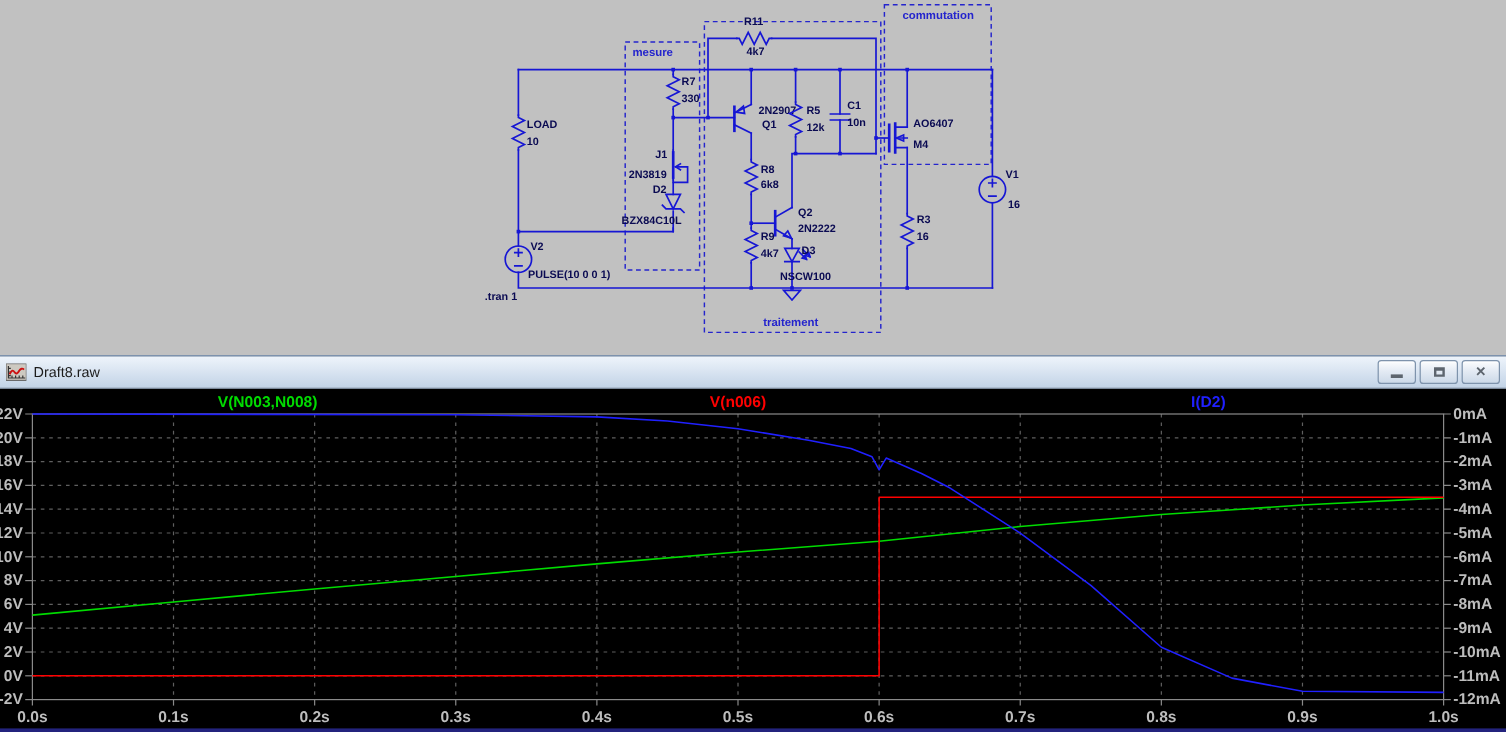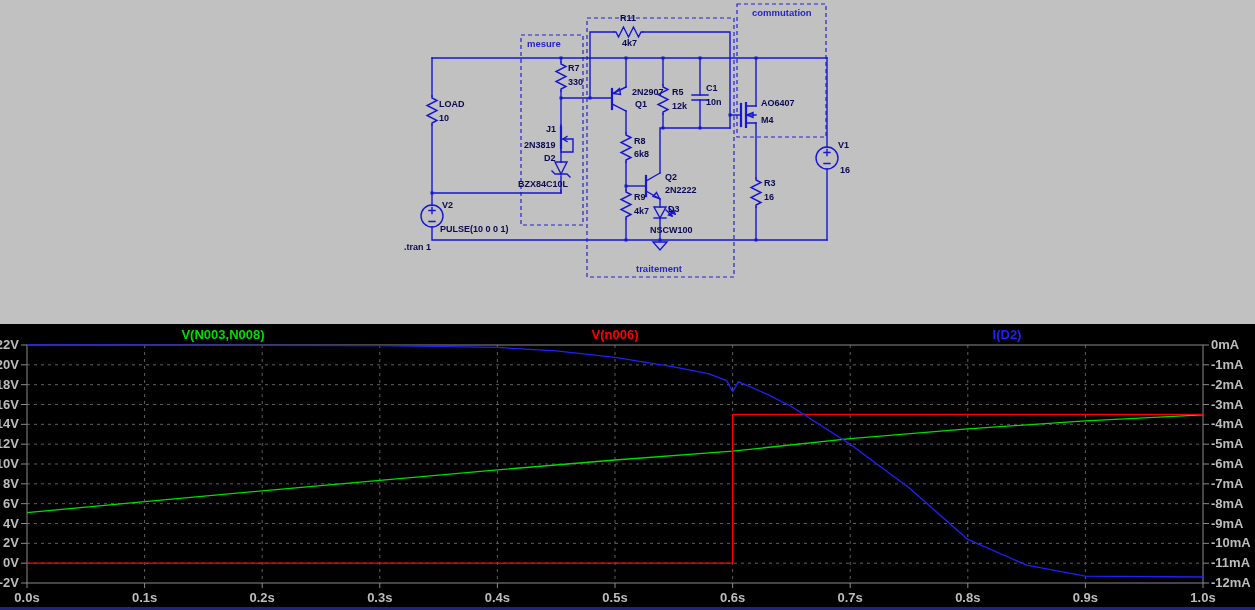--- a/index.html
+++ b/index.html
@@ -207,20 +207,39 @@
     </g>
 
     <g>
       <circle class="wire" cx="827" cy="158" r="11"></circle>
       <path class="wire" d="M824,152.5 H830 M827,149.5 V155.5 M824,163.5 H830"></path>
       <text class="comp-txt" x="838" y="148">V1</text>
       <text class="comp-txt" x="840" y="173">16</text>
     </g>
   </svg>
 
+  <div id="titlebar">
+    <svg width="17" height="15">
+      <rect x="0" y="0" width="17" height="14" fill="#cdc9c1" stroke="#6a6a6a"></rect>
+      <path d="M2,2 V12 H16" stroke="#333" fill="none"></path>
+      <path d="M2,4 H4 M2,7 H4 M2,10 H4 M5,12 V10 M8,12 V10 M11,12 V10 M14,12 V10" stroke="#333" fill="none"></path>
+      <path d="M3,9 Q5,4 7,7 Q9,10 11,6 Q13,3 15,5" stroke="#cc1111" stroke-width="1.6" fill="none"></path>
+    </svg>
+    <span class="wtitle">Draft8.raw</span>
+    <span class="spacer"></span>
+    <span class="wbtn">
+        <span class="glyph-min"></span>
+      </span>
+    <span class="wbtn">
+        <span class="glyph-res"></span>
+      </span>
+    <span class="wbtn">
+        <span class="glyph-close">✕</span>
+      </span>
+  </div>
 
   <div id="plotwrap">
     <svg id="plot" width="1255" height="286">
         <line x1="27" y1="40.83333333333333" x2="1203" y2="40.83333333333333" stroke="#5f5f5f" stroke-width="1" stroke-dasharray="3 4"></line>
         <line x1="27" y1="60.666666666666664" x2="1203" y2="60.666666666666664" stroke="#5f5f5f" stroke-width="1" stroke-dasharray="3 4"></line>
         <line x1="27" y1="80.5" x2="1203" y2="80.5" stroke="#5f5f5f" stroke-width="1" stroke-dasharray="3 4"></line>
         <line x1="27" y1="100.33333333333333" x2="1203" y2="100.33333333333333" stroke="#5f5f5f" stroke-width="1" stroke-dasharray="3 4"></line>
         <line x1="27" y1="120.16666666666667" x2="1203" y2="120.16666666666667" stroke="#5f5f5f" stroke-width="1" stroke-dasharray="3 4"></line>
         <line x1="27" y1="140" x2="1203" y2="140" stroke="#5f5f5f" stroke-width="1" stroke-dasharray="3 4"></line>
         <line x1="27" y1="159.83333333333334" x2="1203" y2="159.83333333333334" stroke="#5f5f5f" stroke-width="1" stroke-dasharray="3 4"></line>

